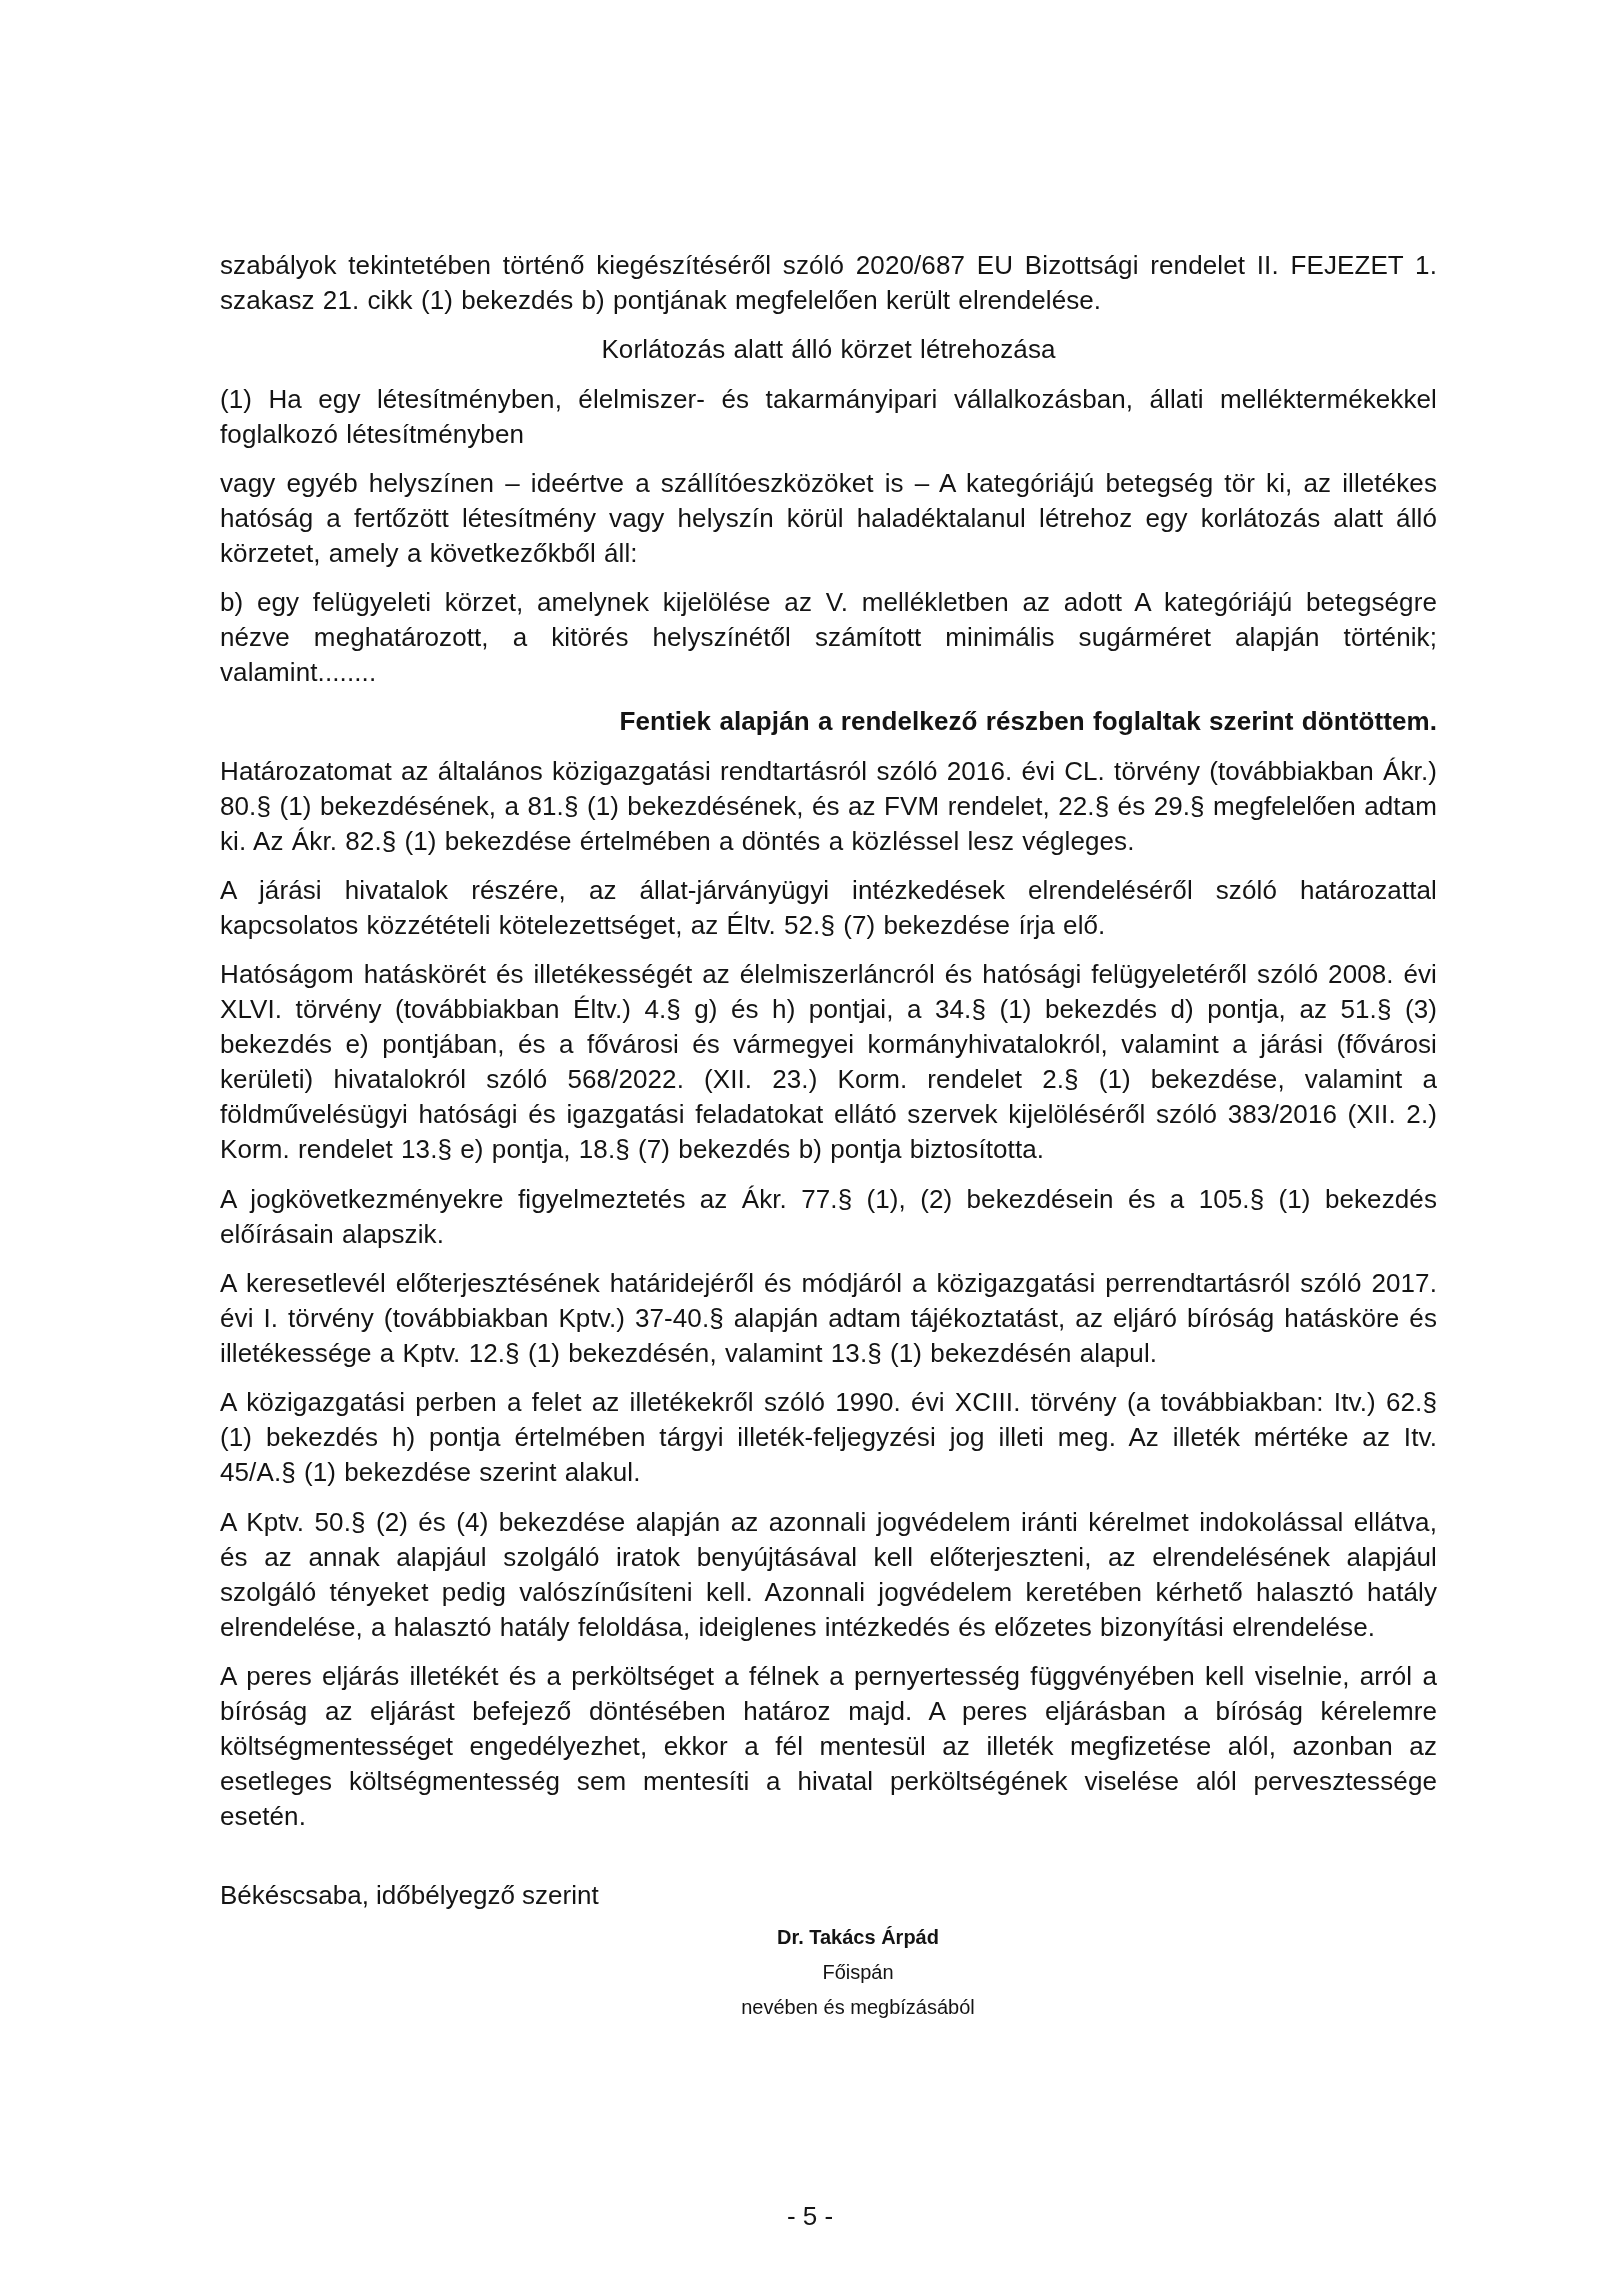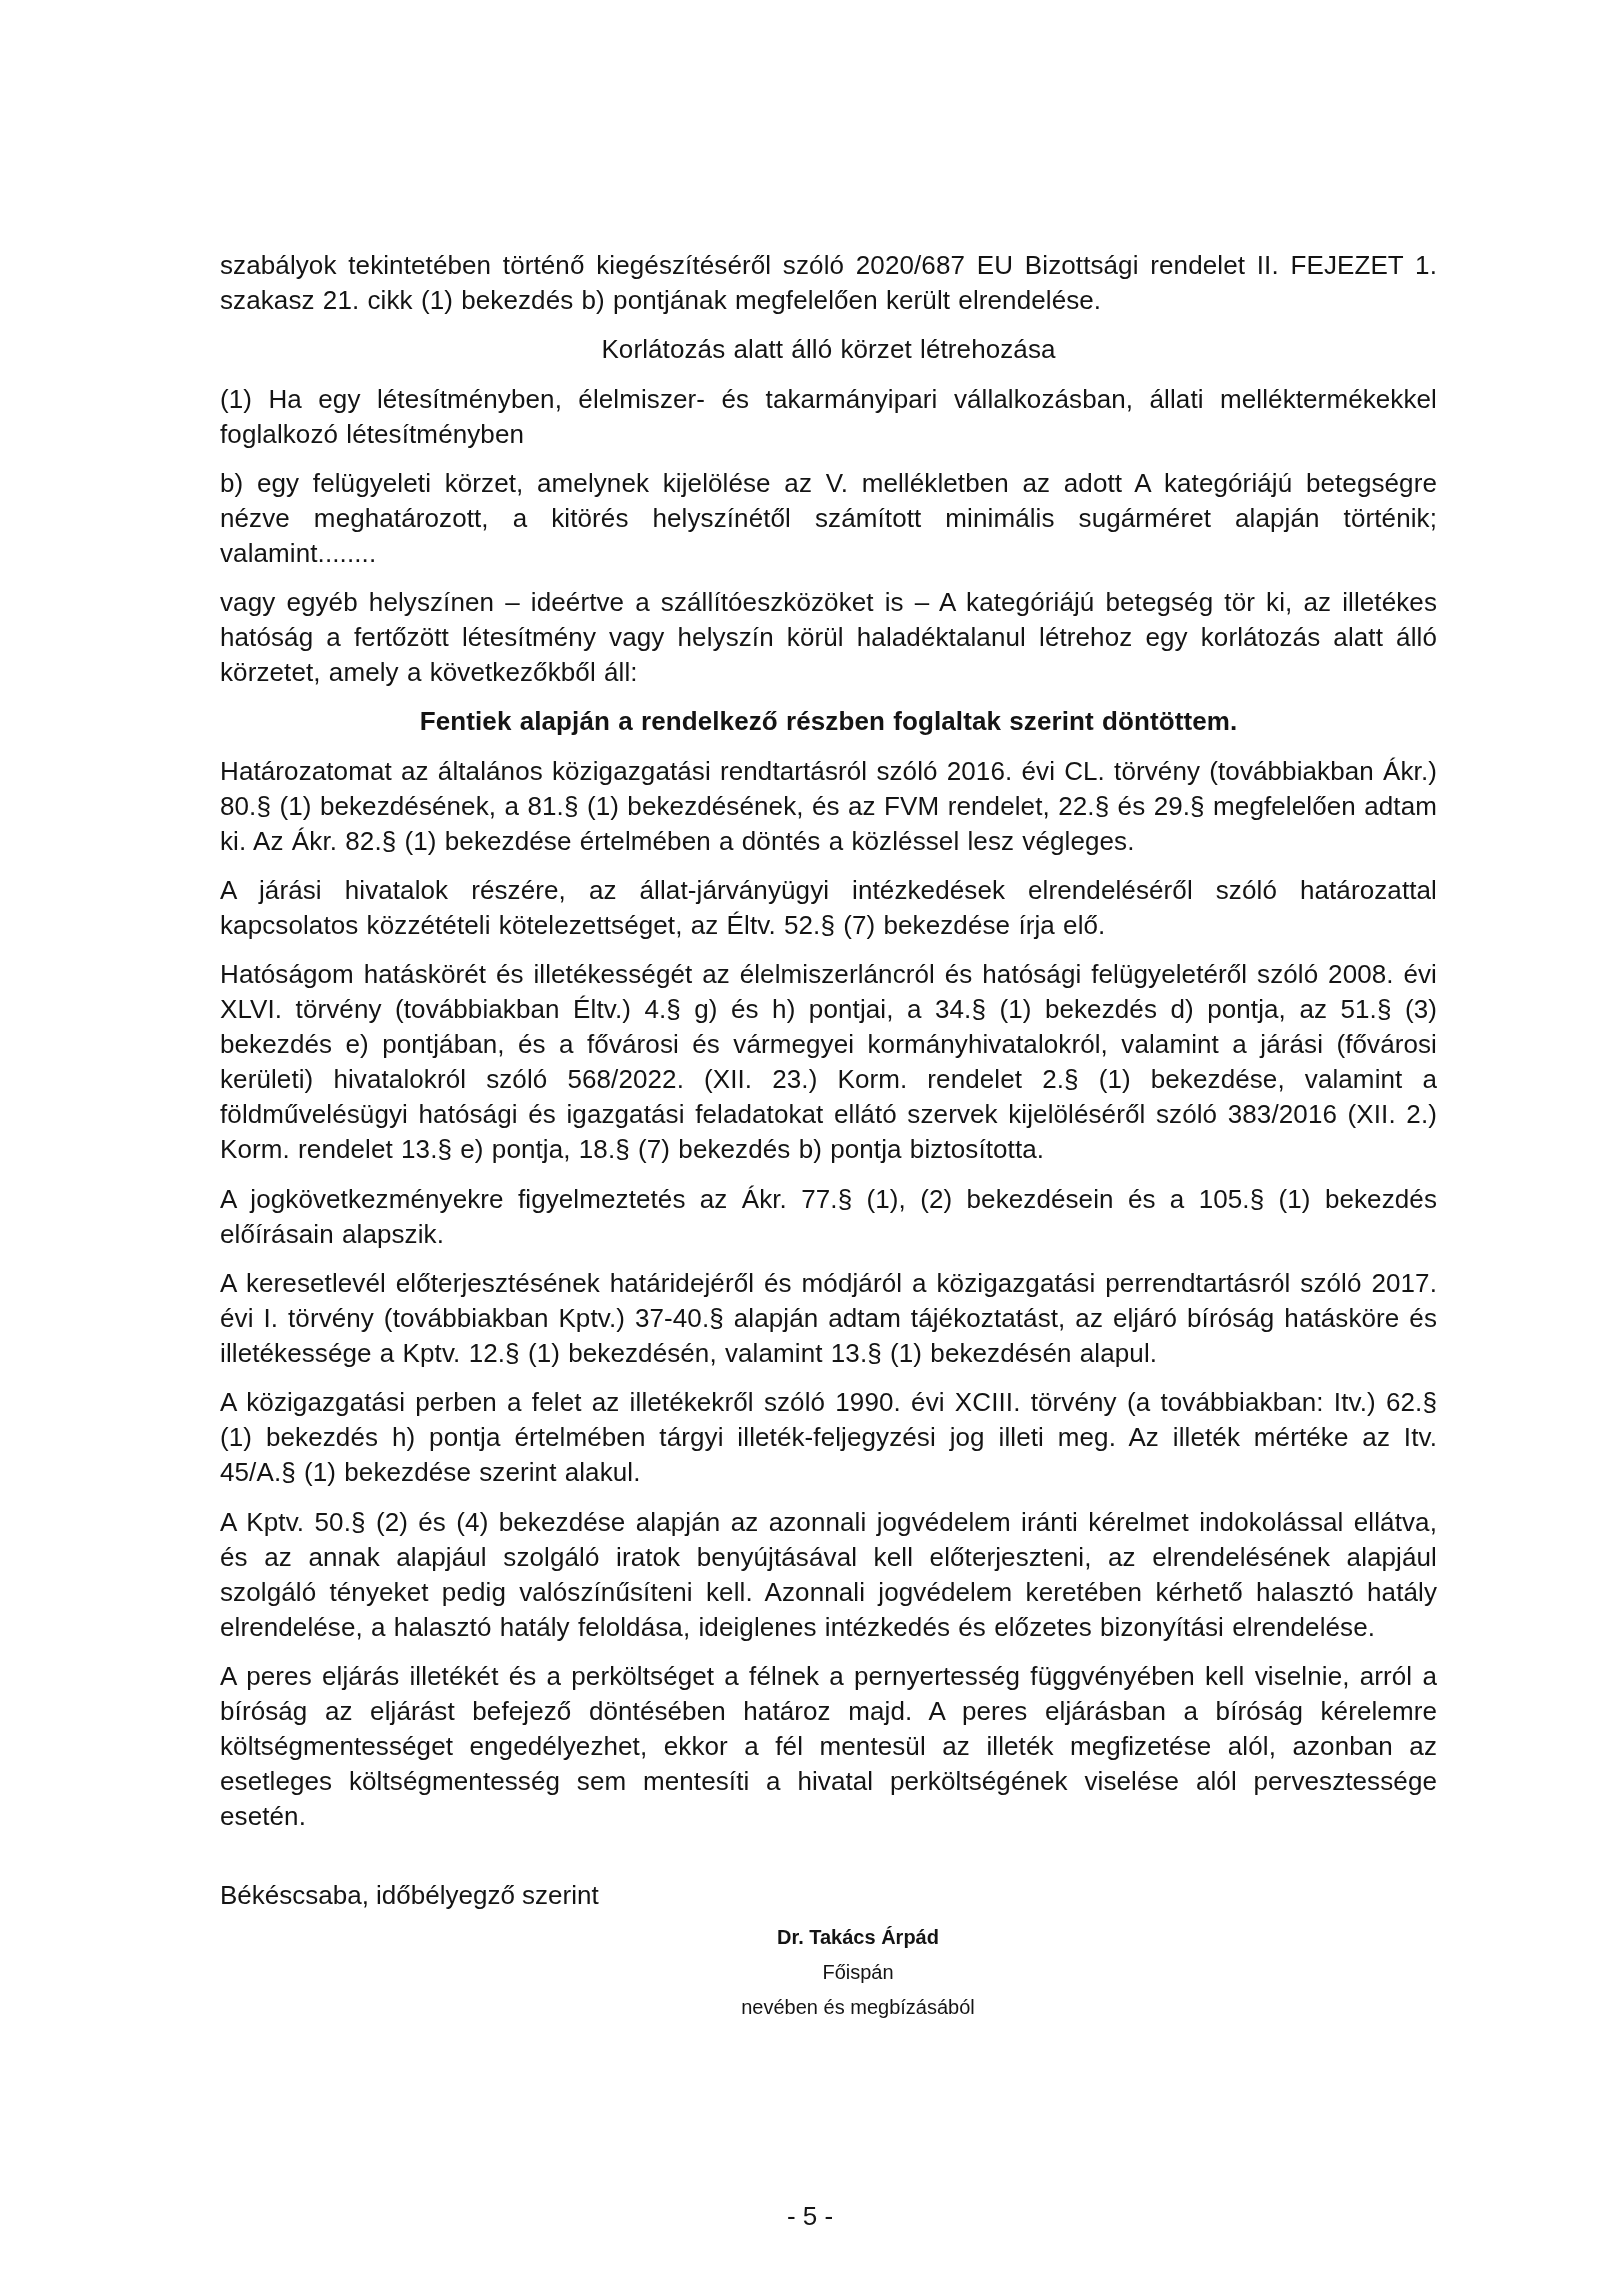--- a/index.html
+++ b/index.html
@@ -28,21 +28,21 @@
     line-height: 35px;
     text-align: justify;
     letter-spacing: 0.1px;
     word-spacing: 0.9px;
   }
   .para.single {
     text-align: center;
   }
   .para.bold {
     font-weight: bold;
-    text-align: center;
+    text-align: right;
   }
   .dateline {
     margin-top: 44px;
     margin-bottom: 0;
     font-size: 26px;
     line-height: 35px;
     text-align: left;
   }
   .signature {
     margin-top: 7.2px;
@@ -66,22 +66,22 @@
   }
 </style>
 </head>
 <body>
 
 <div class="page">
   <div class="content">
     <p class="para">szabályok tekintetében történő kiegészítéséről szóló 2020/687 EU Bizottsági rendelet II. FEJEZET 1. szakasz 21. cikk (1) bekezdés b) pontjának megfelelően került elrendelése.</p>
     <p class="para single">Korlátozás alatt álló körzet létrehozása</p>
     <p class="para">(1) Ha egy létesítményben, élelmiszer- és takarmányipari vállalkozásban, állati melléktermékekkel foglalkozó létesítményben</p>
+    <p class="para">vagy egyéb helyszínen – ideértve a szállítóeszközöket is – A kategóriájú betegség tör ki, az illetékes hatóság a fertőzött létesítmény vagy helyszín körül haladéktalanul létrehoz egy korlátozás alatt álló körzetet, amely a következőkből áll:</p>
     <p class="para">b) egy felügyeleti körzet, amelynek kijelölése az V. mellékletben az adott A kategóriájú betegségre nézve meghatározott, a kitörés helyszínétől számított minimális sugárméret alapján történik; valamint........</p>
-    <p class="para">vagy egyéb helyszínen – ideértve a szállítóeszközöket is – A kategóriájú betegség tör ki, az illetékes hatóság a fertőzött létesítmény vagy helyszín körül haladéktalanul létrehoz egy korlátozás alatt álló körzetet, amely a következőkből áll:</p>
     <p class="para bold">Fentiek alapján a rendelkező részben foglaltak szerint döntöttem.</p>
     <p class="para">Határozatomat az általános közigazgatási rendtartásról szóló 2016. évi CL. törvény (továbbiakban Ákr.) 80.§ (1) bekezdésének, a 81.§ (1) bekezdésének, és az FVM rendelet, 22.§ és 29.§ megfelelően adtam ki. Az Ákr. 82.§ (1) bekezdése értelmében a döntés a közléssel lesz végleges.</p>
     <p class="para">A járási hivatalok részére, az állat-járványügyi intézkedések elrendeléséről szóló határozattal kapcsolatos közzétételi kötelezettséget, az Éltv. 52.§ (7) bekezdése írja elő.</p>
     <p class="para">Hatóságom hatáskörét és illetékességét az élelmiszerláncról és hatósági felügyeletéről szóló 2008. évi XLVI. törvény (továbbiakban Éltv.) 4.§ g) és h) pontjai, a 34.§ (1) bekezdés d) pontja, az 51.§ (3) bekezdés e) pontjában, és a fővárosi és vármegyei kormányhivatalokról, valamint a járási (fővárosi kerületi) hivatalokról szóló 568/2022. (XII. 23.) Korm. rendelet 2.§ (1) bekezdése, valamint a földművelésügyi hatósági és igazgatási feladatokat ellátó szervek kijelöléséről szóló 383/2016 (XII. 2.) Korm. rendelet 13.§ e) pontja, 18.§ (7) bekezdés b) pontja biztosította.</p>
     <p class="para">A jogkövetkezményekre figyelmeztetés az Ákr. 77.§ (1), (2) bekezdésein és a 105.§ (1) bekezdés előírásain alapszik.</p>
     <p class="para">A keresetlevél előterjesztésének határidejéről és módjáról a közigazgatási perrendtartásról szóló 2017. évi I. törvény (továbbiakban Kptv.) 37-40.§ alapján adtam tájékoztatást, az eljáró bíróság hatásköre és illetékessége a Kptv. 12.§ (1) bekezdésén, valamint 13.§ (1) bekezdésén alapul.</p>
     <p class="para">A közigazgatási perben a felet az illetékekről szóló 1990. évi XCIII. törvény (a továbbiakban: Itv.) 62.§ (1) bekezdés h) pontja értelmében tárgyi illeték-feljegyzési jog illeti meg. Az illeték mértéke az Itv. 45/A.§ (1) bekezdése szerint alakul.</p>
     <p class="para">A Kptv. 50.§ (2) és (4) bekezdése alapján az azonnali jogvédelem iránti kérelmet indokolással ellátva, és az annak alapjául szolgáló iratok benyújtásával kell előterjeszteni, az elrendelésének alapjául szolgáló tényeket pedig valószínűsíteni kell. Azonnali jogvédelem keretében kérhető halasztó hatály elrendelése, a halasztó hatály feloldása, ideiglenes intézkedés és előzetes bizonyítási elrendelése.</p>
     <p class="para">A peres eljárás illetékét és a perköltséget a félnek a pernyertesség függvényében kell viselnie, arról a bíróság az eljárást befejező döntésében határoz majd. A peres eljárásban a bíróság kérelemre költségmentességet engedélyezhet, ekkor a fél mentesül az illeték megfizetése alól, azonban az esetleges költségmentesség sem mentesíti a hivatal perköltségének viselése alól pervesztessége esetén.</p>
 

